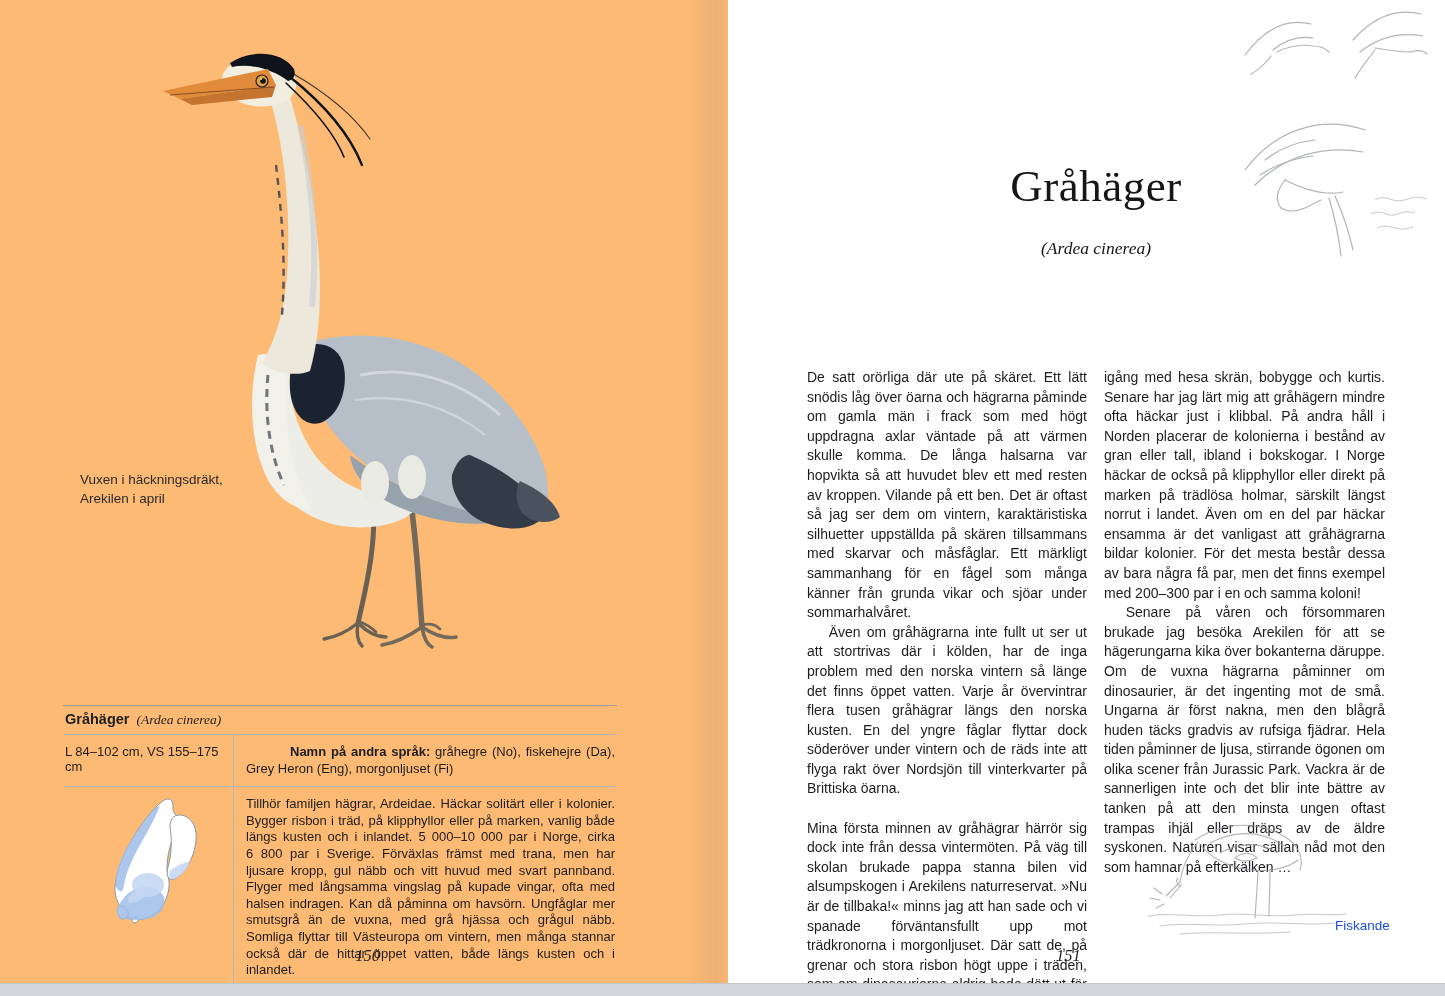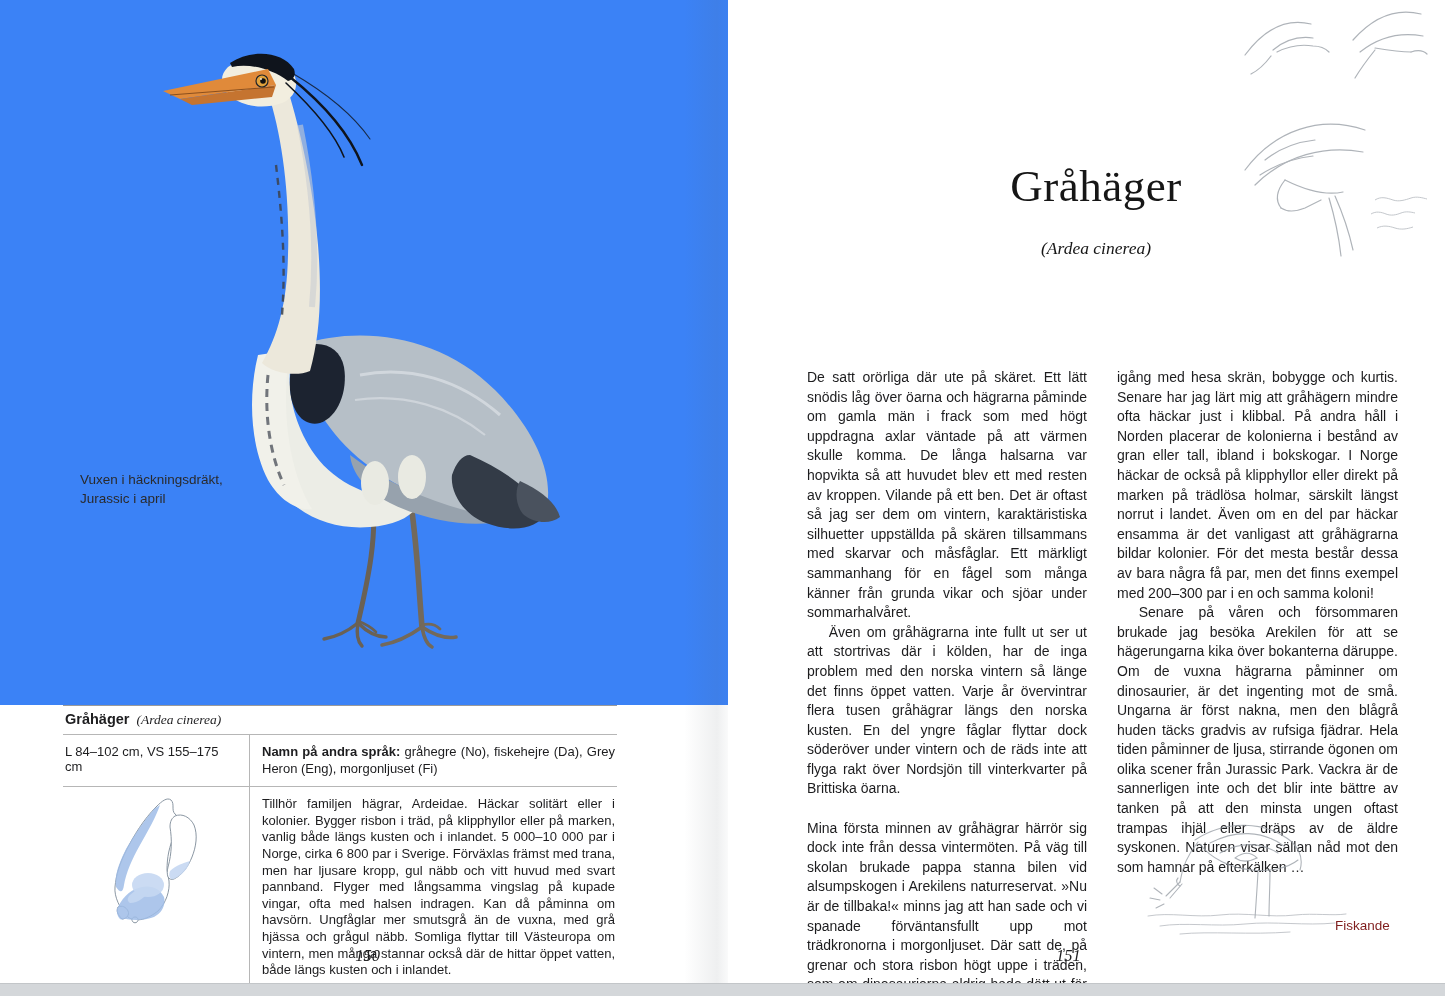--- a/index.html
+++ b/index.html
@@ -2,61 +2,61 @@
 <html lang="sv"><head>
 <meta charset="utf-8">
 <style>
   html,body{margin:0;padding:0;background:#ffffff;}
   .screen{
     position:relative;width:1445px;height:996px;overflow:hidden;
     font-family:"Liberation Sans",sans-serif;color:#1d1d1f;
     background:#ffffff;
   }
   
-  .left-page{position:absolute;left:0;top:0;width:728px;height:705px;background:#3b82f6;}
+  .left-page{position:absolute;left:0;top:0;width:728px;height:996px;background:#fdba74;}
   .right-page{position:absolute;left:728px;top:0;width:717px;height:996px;background:#ffffff;}
   .gutter{position:absolute;left:684px;top:0;width:44px;height:996px;
     background:linear-gradient(to right,rgba(90,100,110,0) 0%,rgba(90,100,110,0.10) 75%,rgba(90,100,110,0.03) 100%);}
   .bottom-edge{position:absolute;left:0;top:983px;width:1445px;height:13px;background:#d4d7da;border-top:1px solid #c3c6c9;}
 
   
   .heron-art{position:absolute;left:150px;top:35px;width:420px;height:620px;}
   .art-caption{position:absolute;left:80px;top:470px;font-size:13.5px;line-height:19px;color:#2a2a2c;}
 
   .spec-table{position:absolute;left:63px;top:705px;width:554px;border-top:1px solid #9a9a9a;background:transparent;font-size:13px;}
   .spec-header{display:flex;align-items:baseline;gap:7px;padding:5px 2px 6px 2px;border-bottom:1px solid #b6b6b6;}
   .spec-header .t1{font-weight:bold;font-size:14.5px;}
   .spec-header .t2{font-family:"Liberation Serif",serif;font-style:italic;font-size:13.5px;}
   .spec-row{display:flex;border-bottom:1px solid #b6b6b6;}
   .spec-row:last-child{border-bottom:1px solid #0f172a;}
-  .spec-cell-l{width:160px;flex:0 0 160px;padding:9px 24px 9px 2px;border-right:1px solid #b6b6b6;}
+  .spec-cell-l{width:160px;flex:0 0 160px;padding:9px 8px 9px 2px;border-right:1px solid #b6b6b6;}
   .spec-cell-r{flex:1;padding:9px 2px 9px 12px;line-height:16.6px;text-align:justify;}
-  .spec-cell-r b{font-weight:bold;}
+  .spec-cell-r b{font-weight:bold;margin-left:44px;}
   .map-wrap{display:flex;justify-content:center;align-items:flex-start;padding-top:4px;}
 
   .pageno{position:absolute;font-family:"Liberation Serif",serif;font-style:italic;font-size:16.5px;color:#1d1d1f;}
   .pageno-left{left:300px;top:946px;width:80px;text-align:right;}
   .pageno-right{left:1056px;top:946px;width:80px;}
 
   
   .flight-sketches{position:absolute;left:497px;top:0;width:220px;height:285px;}
   .chapter-title{position:absolute;left:79px;top:160px;width:578px;text-align:center;
     font-family:"Liberation Serif",serif;font-size:45px;letter-spacing:0.5px;color:#161616;}
   .chapter-subtitle{position:absolute;left:79px;top:238px;width:578px;text-align:center;
     font-family:"Liberation Serif",serif;font-style:italic;font-size:17.5px;color:#161616;}
 
   .col{position:absolute;top:368px;font-size:14px;line-height:19.6px;text-align:justify;color:#1c1c1e;}
   .col1{left:79px;width:280px;height:575px;}
-  .col2{left:389px;width:281px;height:575px;}
+  .col2{left:376px;width:281px;height:575px;}
   .col p{margin:0;}
   .col p.indent{text-indent:1.55em;}
   .col p.space-before{margin-top:19.6px;}
 
   .fishing-sketch{position:absolute;left:412px;top:798px;width:215px;height:155px;}
-  .sketch-caption{position:absolute;left:607px;top:918px;font-size:13.5px;color:#7f1d1d;}
+  .sketch-caption{position:absolute;left:607px;top:918px;font-size:13.5px;color:#1d4ed8;}
 </style>
 </head>
 <body>
 
 <div class="screen">
 
   <div class="left-page">
 
     <svg class="heron-art" viewBox="0 0 420 620" xmlns="http://www.w3.org/2000/svg">
 
@@ -111,21 +111,21 @@
       <path d="M30,64 L126,50 L122,62 L42,70 Z" fill="#c57430"></path>
       <path d="M20,60 L124,52" stroke="#8a4f1e" stroke-width="1" fill="none"></path>
 
       <circle cx="112" cy="46" r="6" fill="#e2a23b" stroke="#20242a" stroke-width="1.2"></circle>
       <circle cx="113" cy="46" r="2.8" fill="#101010"></circle>
       <circle cx="111" cy="44" r="0.9" fill="#f4f0e4"></circle>
     </svg>
 
     <div class="art-caption">
       <div>Vuxen i häckningsdräkt,</div>
-      <div>Jurassic i april</div>
+      <div>Arekilen i april</div>
     </div>
 
     <div class="spec-table">
       <div class="spec-header">
         <span class="t1">Gråhäger</span>
         <span class="t2">(Ardea cinerea)</span>
       </div>
       <div class="spec-row">
         <div class="spec-cell-l">L 84–102 cm, VS 155–175 cm</div>
         <div class="spec-cell-r">

